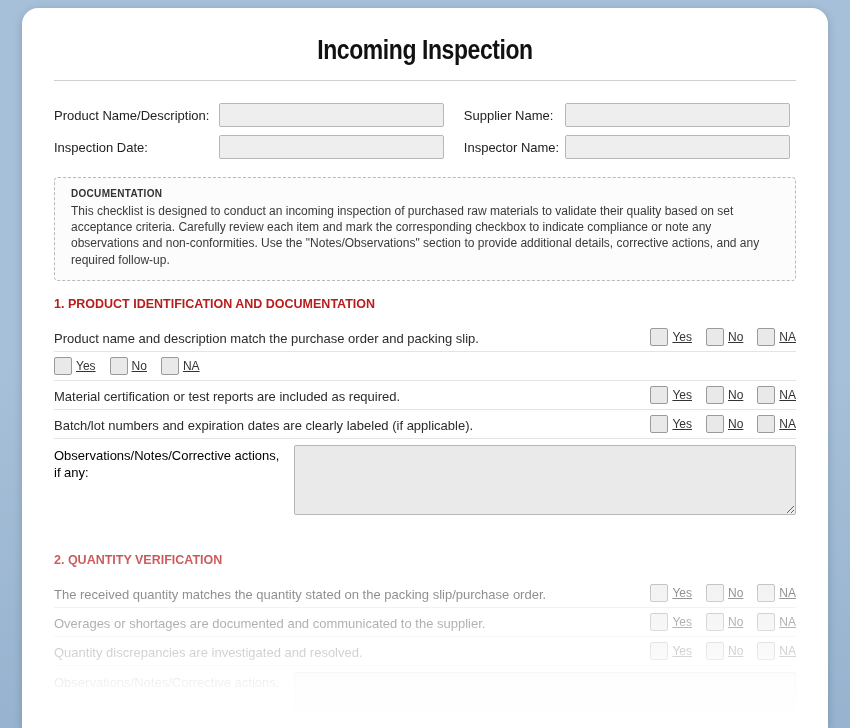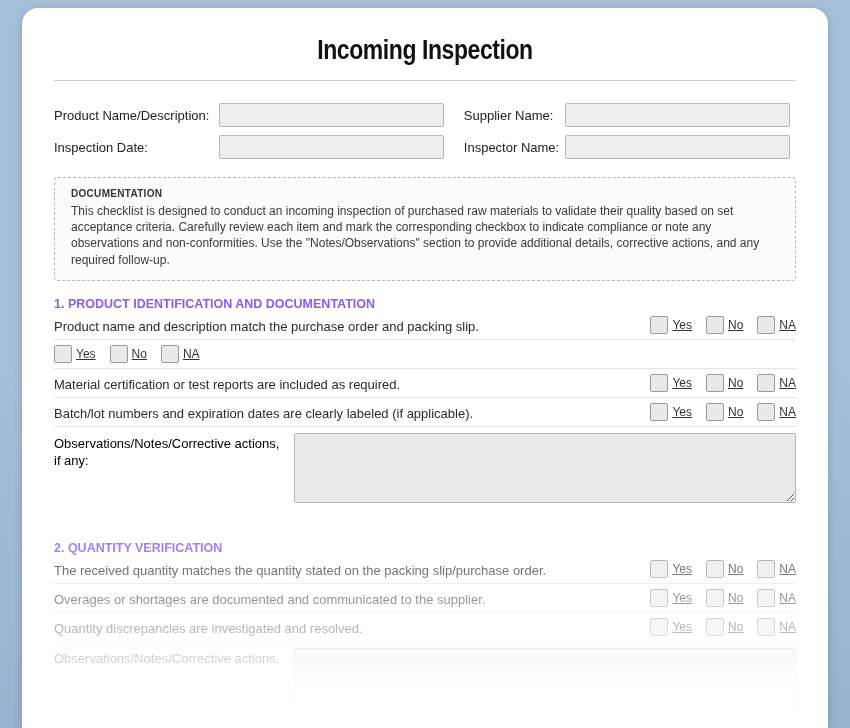--- a/index.html
+++ b/index.html
@@ -84,23 +84,23 @@
     margin-bottom: 4px;
   }
   .instructions .body {
     font-size: 12px;
     line-height: 1.35;
     color: #3a3a3a;
   }
   .section-title {
     font-size: 12.5px;
     font-weight: bold;
-    color: #8b5cf6;
+    color: #b91c1c;
     margin-top: 16px;
-    margin-bottom: 0;
+    margin-bottom: 12px;
   }
   .item-row {
     display: flex;
     align-items: flex-end;
     border-bottom: 1px solid #e4e4e4;
     padding: 5px 0;
   }
   .item-row:last-of-type { border-bottom: none; }
   .item-text {
     flex: 1;

